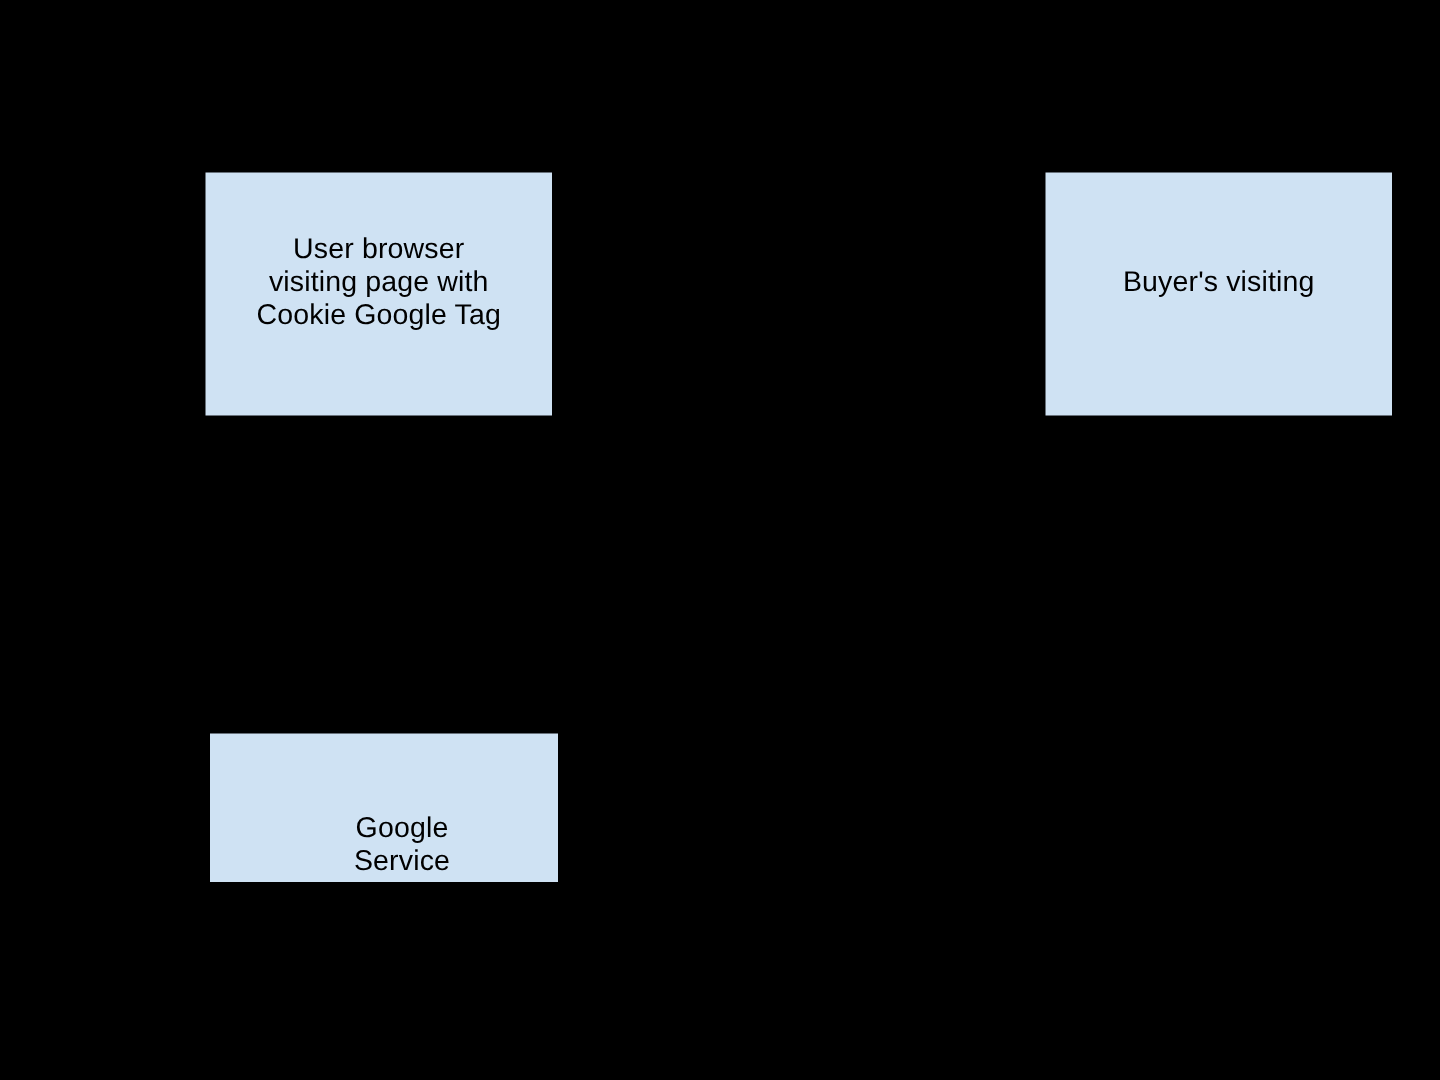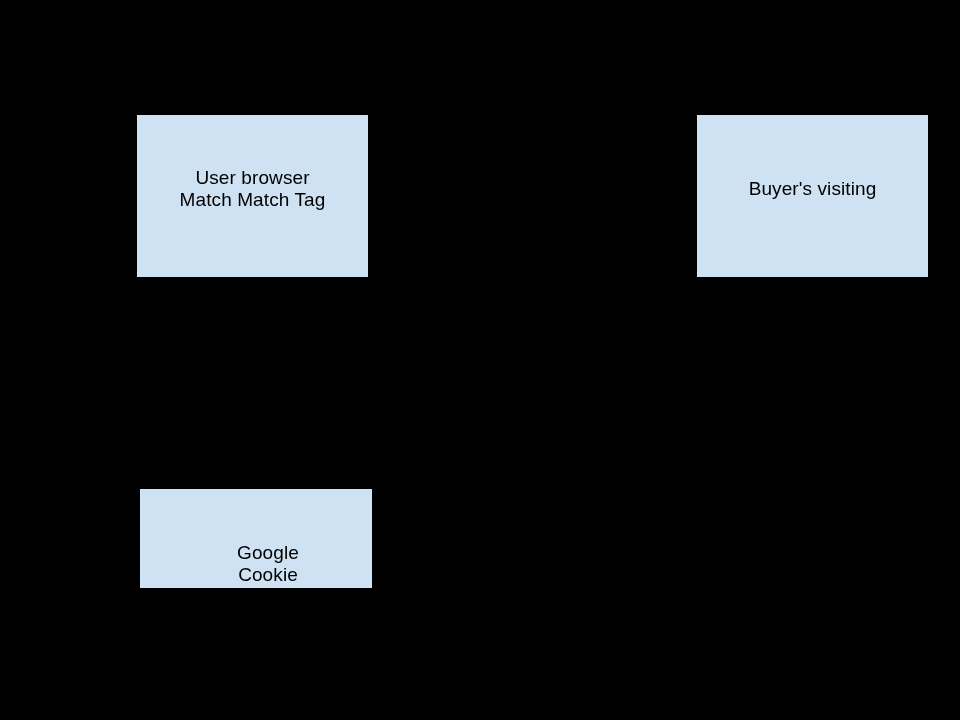--- a/index.html
+++ b/index.html
@@ -42,30 +42,31 @@
   .node-google-cms .node-label { transform: translate(4px, -7px); margin-left: 16px; }
 </style>
 </head>
 <body>
 
 <div class="canvas">
 
   <div class="node node-user-browser">
     <div class="node-label">
       <span class="line">User browser</span>
-      <span class="line">Match Match Tag</span>
+      <span class="line">visiting page with</span>
+      <span class="line">Cookie Google Tag</span>
     </div>
   </div>
 
   <div class="node node-buyers-service">
     <div class="node-label">
       <span class="line">Buyer's visiting</span>
     </div>
   </div>
 
   <div class="node node-google-cms">
     <div class="node-label">
       <span class="line">Google</span>
-      <span class="line">Cookie</span>
+      <span class="line">Service</span>
     </div>
   </div>
 
 </div>
 
 </body></html>

